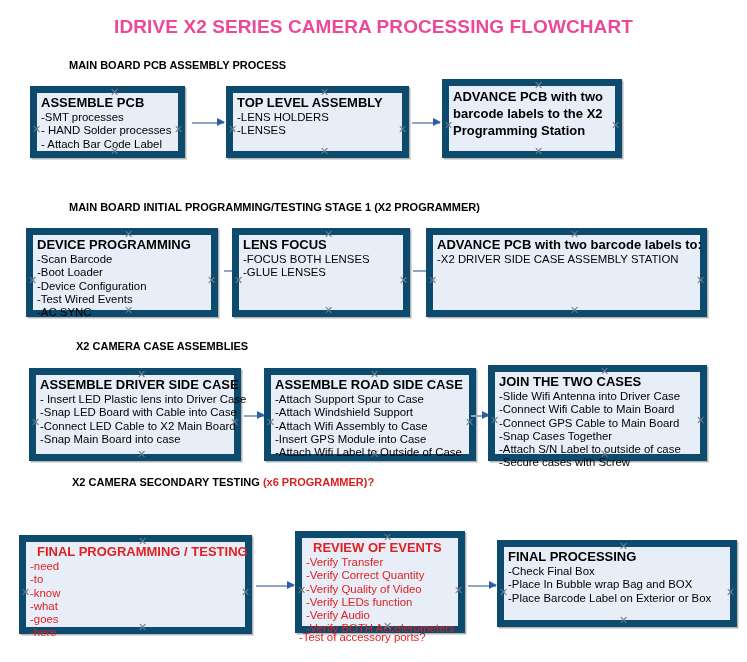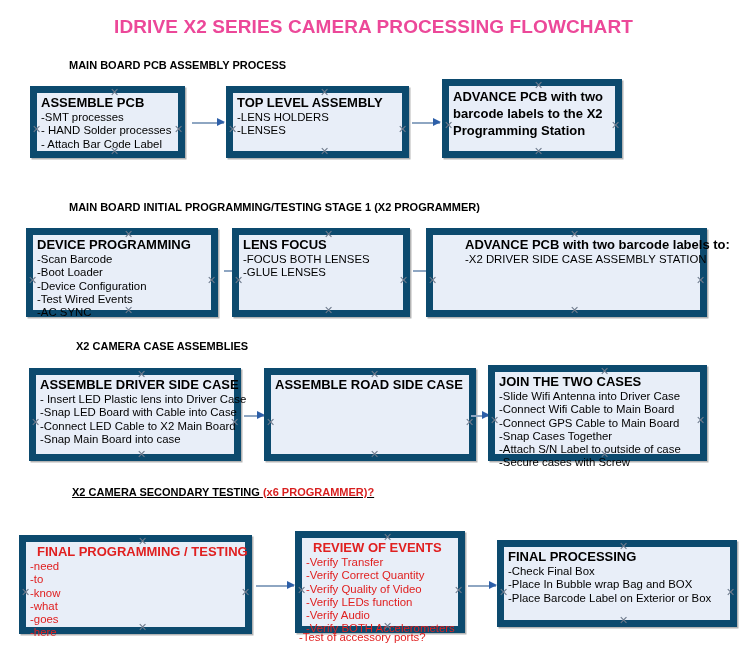--- a/index.html
+++ b/index.html
@@ -183,21 +183,21 @@
     <span class="handle" style="left:85px;bottom:-5px;"></span>
     <span class="handle" style="left:-5px;top:41px;"></span>
     <span class="handle" style="right:-5px;top:41px;"></span>
   </div>
 
   <div class="arrow" style="left:413px;top:266px;width:27px;">
     <span class="shaft"></span>
     <span class="head"></span>
   </div>
 
-  <div class="node" style="left:426px;top:228px;width:281px;height:89px;padding-left:28px;">
+  <div class="node" style="left:426px;top:228px;width:281px;height:89px;">
     <div class="hdr">ADVANCE PCB with two barcode labels to:</div>
     <ul>
       <li>-X2 DRIVER  SIDE  CASE  ASSEMBLY STATION</li>
     </ul>
     <span class="handle" style="left:137px;top:-5px;"></span>
     <span class="handle" style="left:137px;bottom:-5px;"></span>
     <span class="handle" style="left:-5px;top:41px;"></span>
     <span class="handle" style="right:-5px;top:41px;"></span>
   </div>
 
@@ -217,20 +217,27 @@
     <span class="handle" style="right:-5px;top:43px;"></span>
   </div>
 
   <div class="arrow" style="left:244px;top:411px;width:20px;">
     <span class="shaft"></span>
     <span class="head"></span>
   </div>
 
   <div class="node" style="left:264px;top:368px;width:212px;height:93px;">
     <div class="hdr">ASSEMBLE ROAD SIDE CASE</div>
+    <ul>
+      <li>-Attach Support Spur to Case</li>
+      <li>-Attach Windshield Support</li>
+      <li>-Attach Wifi Assembly to Case</li>
+      <li>-Insert GPS Module into Case</li>
+      <li>-Attach Wifi Label to Outside of Case</li>
+    </ul>
     <span class="handle" style="left:99px;top:-5px;"></span>
     <span class="handle" style="left:99px;bottom:-5px;"></span>
     <span class="handle" style="left:-5px;top:43px;"></span>
     <span class="handle" style="right:-5px;top:43px;"></span>
   </div>
 
   <div class="arrow" style="left:471px;top:411px;width:18px;">
     <span class="shaft"></span>
     <span class="head"></span>
   </div>
@@ -244,21 +251,21 @@
       <li>-Snap Cases Together</li>
       <li>-Attach S/N Label to outside of case</li>
       <li>-Secure cases with Screw</li>
     </ul>
     <span class="handle" style="left:105px;top:-5px;"></span>
     <span class="handle" style="left:105px;bottom:-5px;"></span>
     <span class="handle" style="left:-5px;top:44px;"></span>
     <span class="handle" style="right:-5px;top:44px;"></span>
   </div>
 
-  <div class="section-head" style="left:28px;top:486px;text-decoration:underline;">
+  <div class="section-head" style="left:28px;top:476px;">
     <span>X2 CAMERA SECONDARY TESTING </span><span class="accent">(x6 PROGRAMMER)?</span>
   </div>
 
   <div class="node red" style="left:19px;top:535px;width:233px;height:99px;">
     <div class="hdr">FINAL PROGRAMMING / TESTING</div>
     <ul>
       <li>-need</li>
       <li>-to</li>
       <li>-know</li>
       <li>-what</li>

